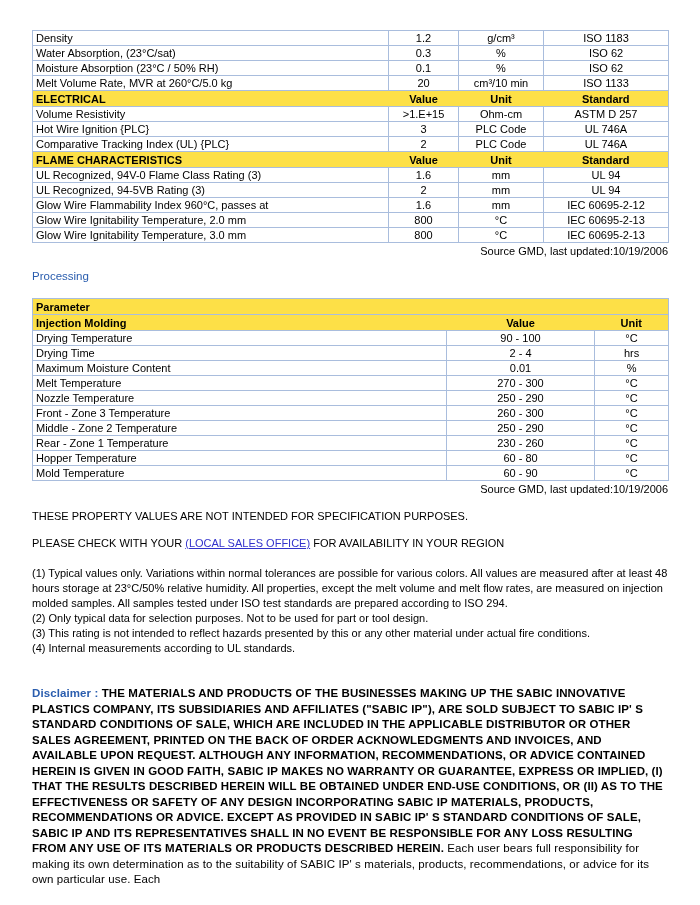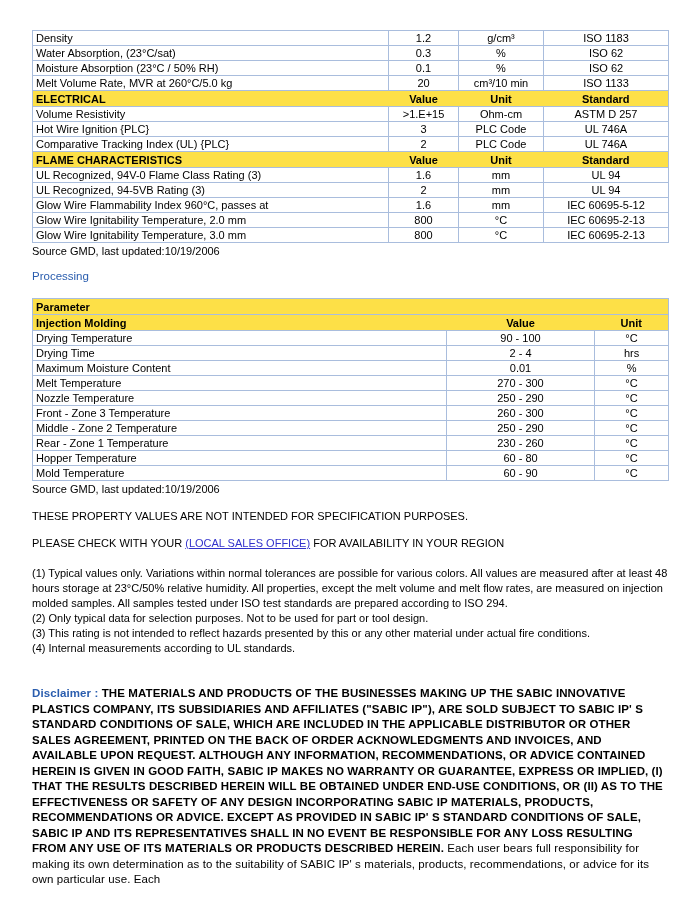--- a/index.html
+++ b/index.html
@@ -28,21 +28,21 @@
     background:#fde047;
     font-weight:bold;text-align:center;
     border-left:none;border-right:none;
     height:14px;
   }
   tr.hdr th.l{text-align:left;}
 
   
   .source{
     font-size:11px;line-height:13px;
-    margin-top:2px;
+    text-align:right;margin-top:2px;
   }
   .blue-heading{
     color:#2a5dae;font-weight:normal;font-size:11.5px;
     margin-top:12px;
   }
   .proc-wrap{margin-top:16px;}
   p{margin:0;}
   .caps{font-size:11px;line-height:13px;margin-top:14px;}
   .caps2{font-size:11px;line-height:13px;margin-top:14px;}
   a.link{color:#3333cc;text-decoration:underline;cursor:pointer;}
@@ -157,21 +157,21 @@
           <td class="prop">UL Recognized, 94-5VB Rating (3)</td>
           <td class="c">2</td>
           <td class="c">mm</td>
           <td class="c">UL 94</td>
         </tr>
 
         <tr>
           <td class="prop">Glow Wire Flammability Index 960°C, passes at</td>
           <td class="c">1.6</td>
           <td class="c">mm</td>
-          <td class="c">IEC 60695-5-12</td>
+          <td class="c">IEC 60695-2-12</td>
         </tr>
 
         <tr>
           <td class="prop">Glow Wire Ignitability Temperature, 2.0 mm</td>
           <td class="c">800</td>
           <td class="c">°C</td>
           <td class="c">IEC 60695-2-13</td>
         </tr>
 
         <tr>

